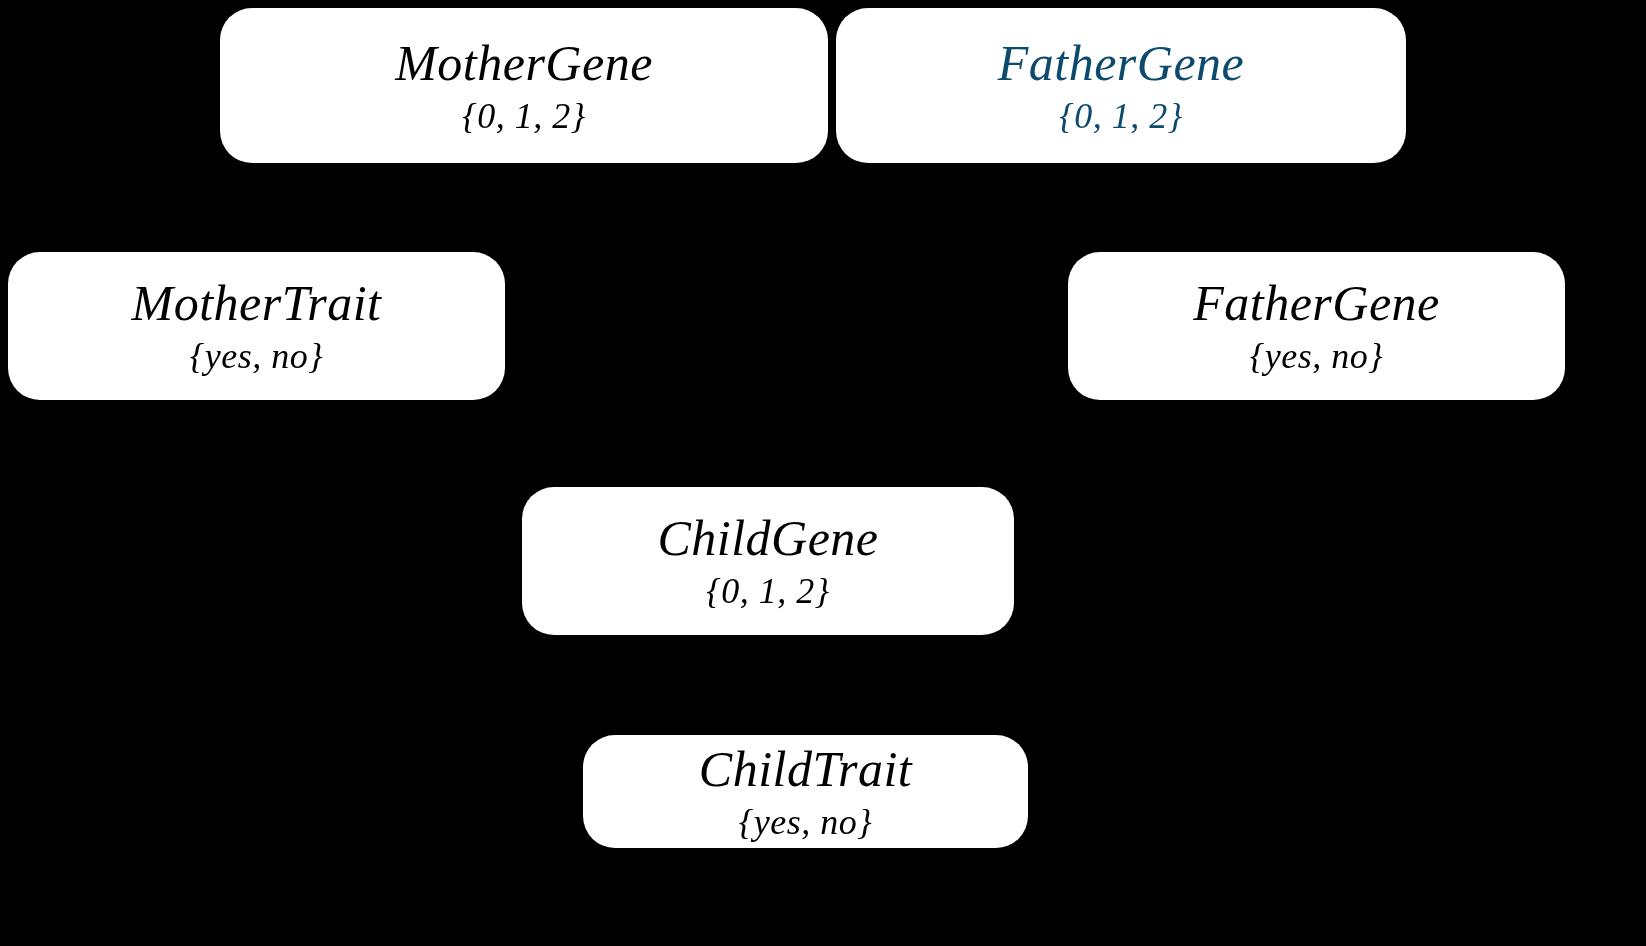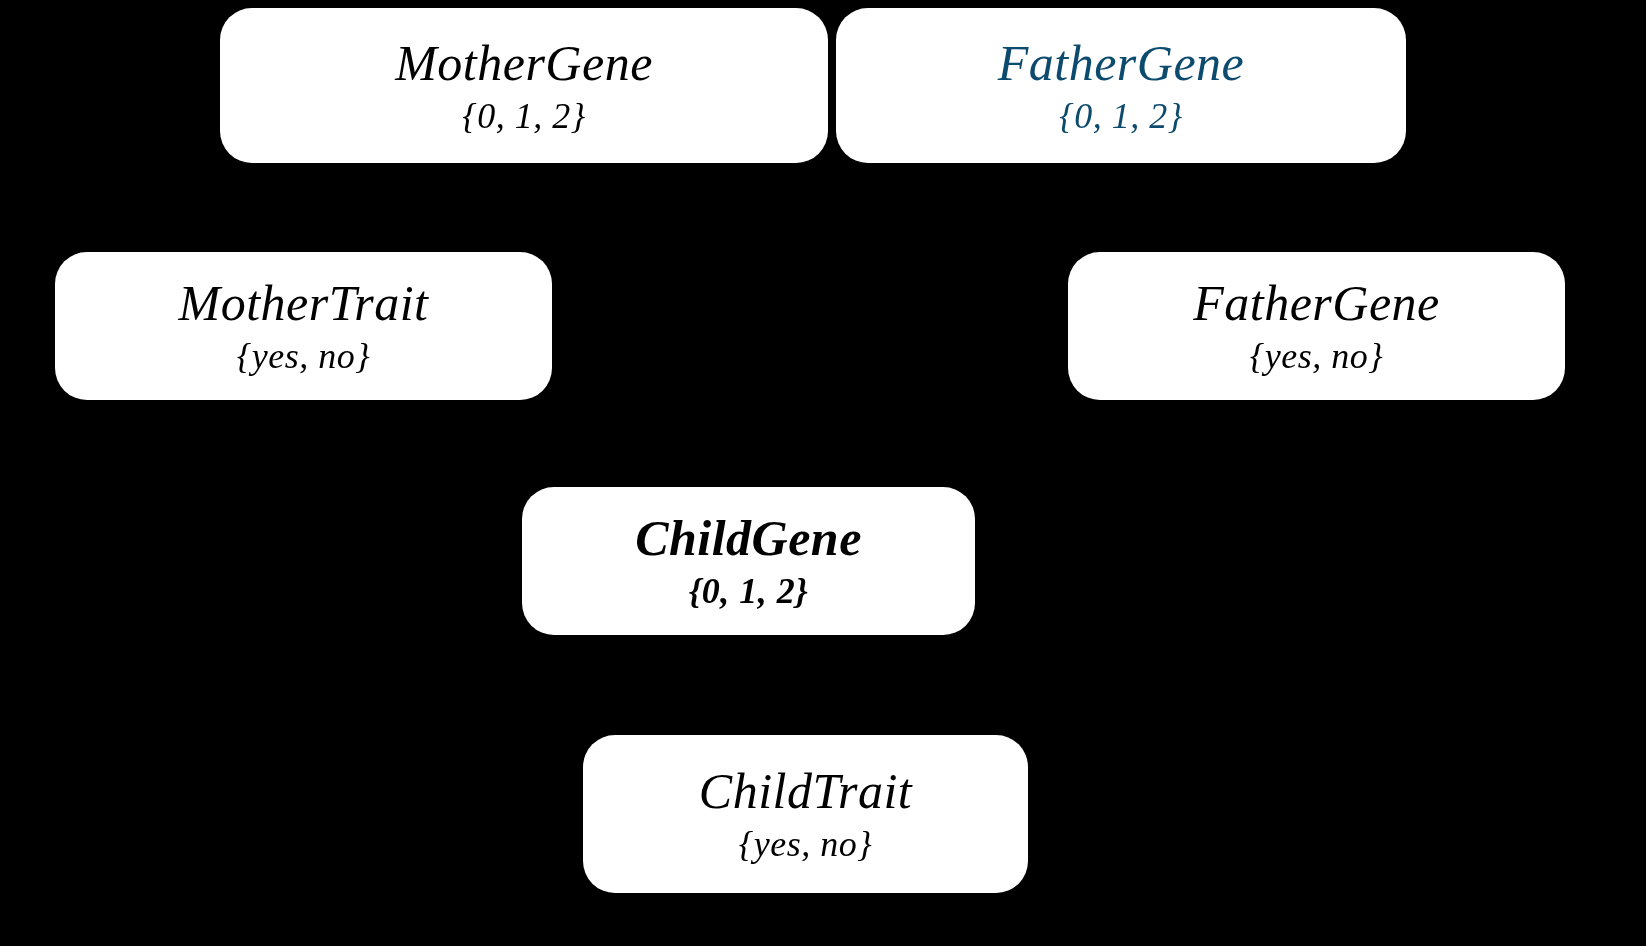--- a/index.html
+++ b/index.html
@@ -51,29 +51,29 @@
 
 <div id="canvas" style="background: rgb(0, 0, 0);">
     <div class="node" style="left: 220px; top: 8px; width: 608px; height: 155px; background: rgb(255, 255, 255); color: rgb(0, 0, 0);">
       <div class="node-label">MotherGene</div>
       <div class="node-domain">{0, 1, 2}</div>
     </div>
     <div class="node" style="left: 836px; top: 8px; width: 570px; height: 155px; background: rgb(255, 255, 255); color: #0c4a6e;">
       <div class="node-label">FatherGene</div>
       <div class="node-domain">{0, 1, 2}</div>
     </div>
-    <div class="node" style="left: 8px; top: 252px; width: 497px; height: 148px; background: rgb(255, 255, 255); color: rgb(0, 0, 0); margin-left: 47px;">
+    <div class="node" style="left: 8px; top: 252px; width: 497px; height: 148px; background: rgb(255, 255, 255); color: rgb(0, 0, 0);">
       <div class="node-label">MotherTrait</div>
       <div class="node-domain">{yes, no}</div>
     </div>
     <div class="node" style="left: 1068px; top: 252px; width: 497px; height: 148px; background: rgb(255, 255, 255); color: rgb(0, 0, 0);">
       <div class="node-label">FatherGene</div>
       <div class="node-domain">{yes, no}</div>
     </div>
-    <div class="node" style="left: 522px; top: 487px; width: 453px; height: 148px; background: rgb(255, 255, 255); color: rgb(0, 0, 0); font-weight: bold;">
+    <div class="node" style="left: 522px; top: 487px; width: 492px; height: 148px; background: rgb(255, 255, 255); color: rgb(0, 0, 0);">
       <div class="node-label">ChildGene</div>
       <div class="node-domain">{0, 1, 2}</div>
     </div>
-    <div class="node" style="left: 583px; top: 735px; width: 445px; height: 158px; background: rgb(255, 255, 255); color: rgb(0, 0, 0);">
+    <div class="node" style="left: 583px; top: 735px; width: 445px; height: 113px; background: rgb(255, 255, 255); color: rgb(0, 0, 0);">
       <div class="node-label">ChildTrait</div>
       <div class="node-domain">{yes, no}</div>
     </div>
   </div>
 
 </body></html>

